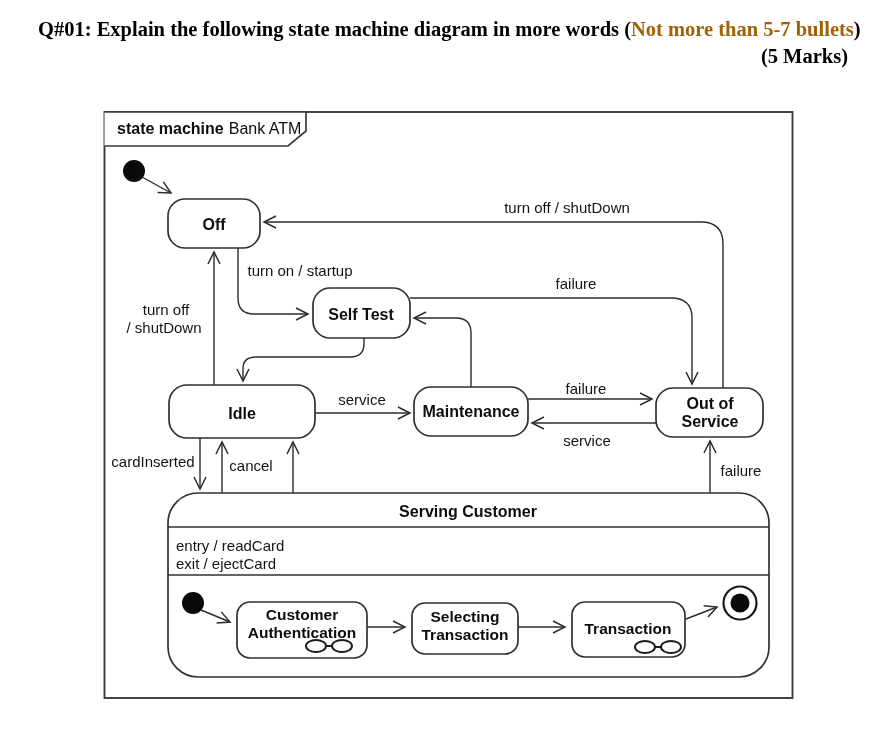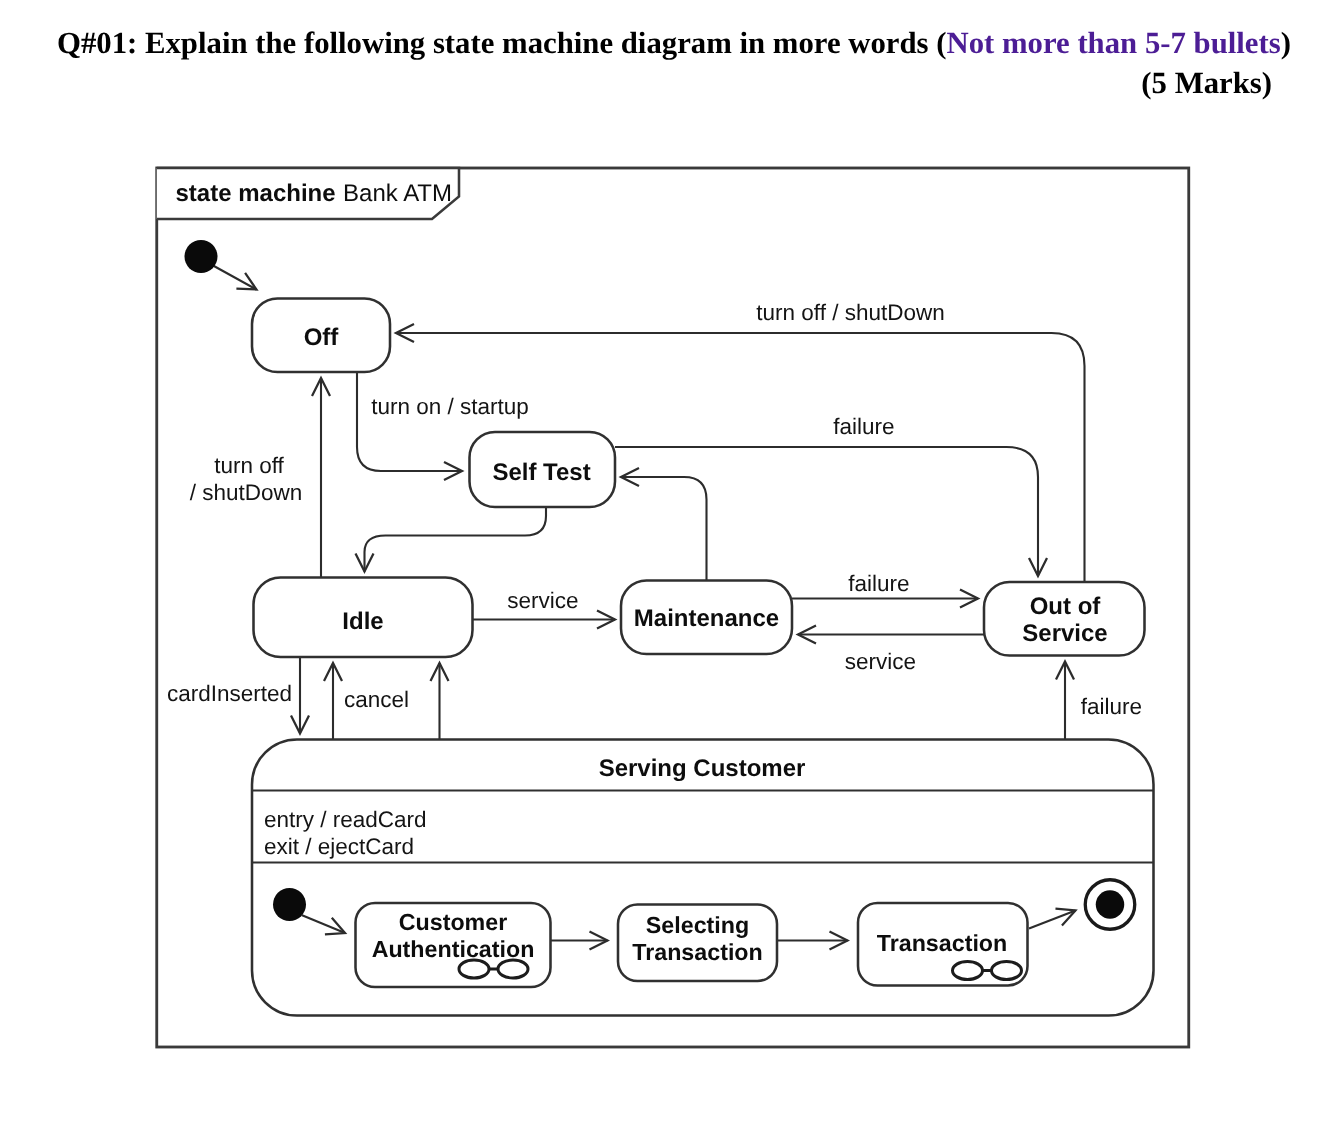--- a/index.html
+++ b/index.html
@@ -17,21 +17,21 @@
   .st-sm{font-family:"Liberation Sans",sans-serif;font-size:15.5px;font-weight:bold;fill:#0d0d0d;}
   .frame-lbl{font-family:"Liberation Sans",sans-serif;font-size:16px;fill:#0d0d0d;}
   .b{font-weight:bold;}
   .mid{text-anchor:middle;}
   .dot{fill:#0a0a0a;stroke:none;}
   .icon{fill:#ffffff;stroke:#1c1c1c;stroke-width:2;}
 </style>
 </head>
 <body>
 
-<div class="q-line1"><span>Q#01: Explain the following state machine diagram in more words (</span><span style="color: #4c1d95; text-align: right;">Not more than 5-7 bullets</span><span>)</span></div>
+<div class="q-line1"><span>Q#01: Explain the following state machine diagram in more words (</span><span style="color: #a16207; text-align: right;">Not more than 5-7 bullets</span><span>)</span></div>
 <div class="q-line2">(5 Marks)</div>
 
 <svg width="896" height="755" viewBox="0 0 896 755">
   <defs>
     <marker id="arrow" markerUnits="userSpaceOnUse" markerWidth="18" markerHeight="16" refX="13" refY="7" orient="auto">
       <path d="M1,1 L13,7 L1,13" fill="none" stroke="#2c2c2c" stroke-width="1.5"></path>
     </marker>
   </defs>
 
   <rect class="frame" x="104.5" y="112" width="688" height="586"></rect>

